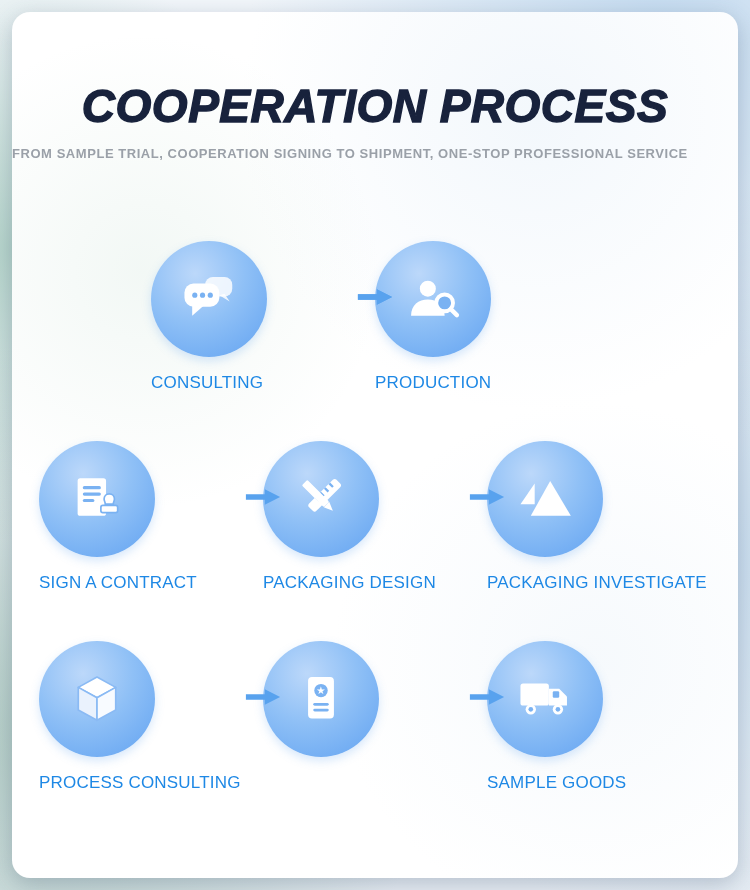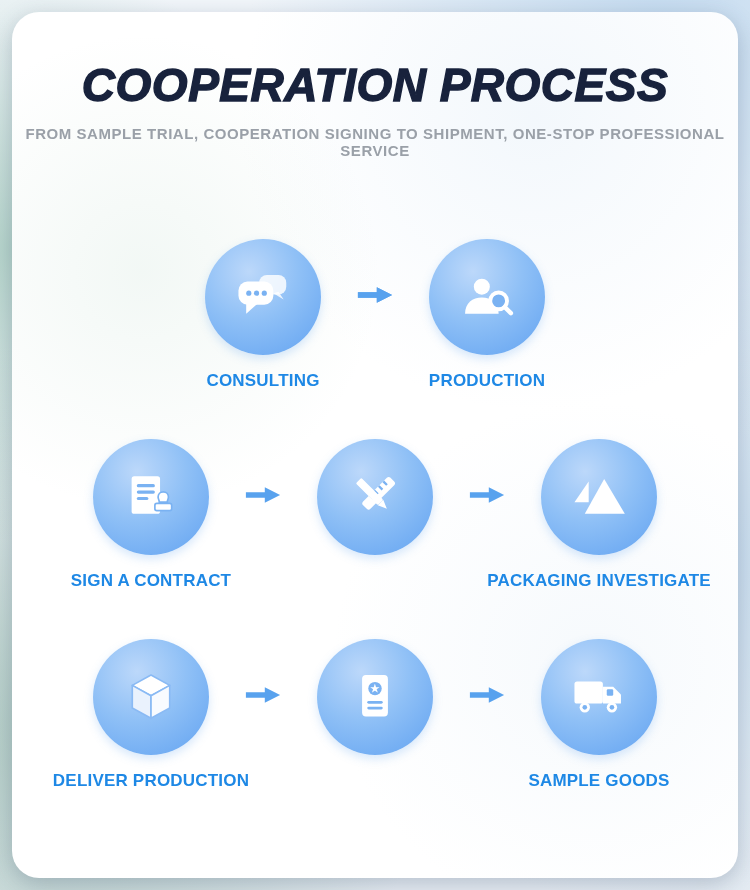--- a/index.html
+++ b/index.html
@@ -8,50 +8,50 @@
     font-family:"Liberation Sans",sans-serif;
     background:
       radial-gradient(circle at 88% 4%, rgba(188,214,238,.85), transparent 38%),
       radial-gradient(circle at 2% 28%, rgba(134,186,165,.55), transparent 30%),
       radial-gradient(circle at 6% 82%, rgba(122,168,148,.5), transparent 38%),
       radial-gradient(circle at 94% 62%, rgba(178,208,234,.6), transparent 42%),
       linear-gradient(180deg,#f2f6fa,#e7edf3);
   }
   .card{
     position:absolute;left:12px;top:12px;right:12px;bottom:12px;
-    border-radius:27px;
+    border-radius:18px;
     background:
       radial-gradient(circle at 18% 30%, rgba(165,205,185,.14), transparent 28%),
       radial-gradient(circle at 72% 12%, rgba(200,222,242,.22), transparent 32%),
       radial-gradient(circle at 80% 75%, rgba(205,225,242,.18), transparent 30%),
       #ffffff;
     box-shadow:0 6px 22px rgba(55,75,105,.28);
-    padding-top:48px;
+    padding-top:69px;
     box-sizing:border-box;
   }
   h1.title{
     margin:0;text-align:center;
     font-size:46px;line-height:1.1;
     font-style:italic;font-weight:bold;
     color:#18223c;
     -webkit-text-stroke:1.4px #18223c;
     letter-spacing:.5px;
   }
   .subtitle{
-    margin-top:14px;text-align:center;
-    font-size:15px;font-weight:bold;
+    margin-top:14px;text-align:left;
+    font-size:13px;font-weight:bold;
     color:#9aa0a8;letter-spacing:.55px;
   }
   .grid{margin-top:80px;}
   .row{
     display:flex;justify-content:center;align-items:flex-start;
     margin-bottom:48px;
   }
   .cell{
-    width:224px;display:flex;flex-direction:column;align-items:center;font-weight:bold;
+    width:224px;display:flex;flex-direction:column;
   }
   .circle{
     width:116px;height:116px;border-radius:50%;
     background:radial-gradient(circle at 38% 28%, #bcd8fa 0%, #8fc0f6 45%, #61a2f1 100%);
     display:flex;align-items:center;justify-content:center;
     box-shadow:0 4px 10px rgba(97,162,241,.25);
   }
   .circle svg{width:62px;height:62px;}
   .label{
     margin-top:16px;font-size:17px;color:#1e88e5;
@@ -145,20 +145,21 @@
               <rect x="20" y="15" width="4" height="1.8" fill="#7ab2f2"></rect>
               <rect x="20" y="20" width="4" height="1.8" fill="#7ab2f2"></rect>
               <rect x="20" y="25" width="4" height="1.8" fill="#7ab2f2"></rect>
             </g>
             <g transform="rotate(-45 24 24)">
               <rect x="21" y="6" width="6" height="24" rx="1" fill="#fff"></rect>
               <polygon points="21,30 27,30 24,37" fill="#fff"></polygon>
             </g>
           </svg>
         </div>
+        <div class="label">PACKAGING DESIGN</div>
       </div>
 
       <div class="arrow">
         <svg viewBox="0 0 40 22">
             <path d="M1 8h21V2.5L39 11 22 19.5V14H1z" fill="#58a2ee"></path>
           </svg>
       </div>
 
       <div class="cell">
         <div class="circle">
@@ -177,21 +178,21 @@
       <div class="cell">
         <div class="circle">
           <svg viewBox="0 0 48 48">
             <g stroke="#8abaf4" stroke-width="1.3" stroke-linejoin="round">
               <polygon points="24,7 38.5,15 24,23 9.5,15" fill="#fff"></polygon>
               <polygon points="9.5,15 24,23 24,40.5 9.5,32.5" fill="#eaf2fd"></polygon>
               <polygon points="38.5,15 24,23 24,40.5 38.5,32.5" fill="#f8fbff"></polygon>
             </g>
           </svg>
         </div>
-        <div class="label">DELIVER PRODUCTION</div>
+        <div class="label">PROCESS CONSULTING</div>
       </div>
 
       <div class="arrow">
         <svg viewBox="0 0 40 22">
             <path d="M1 8h21V2.5L39 11 22 19.5V14H1z" fill="#58a2ee"></path>
           </svg>
       </div>
 
       <div class="cell">
         <div class="circle">

